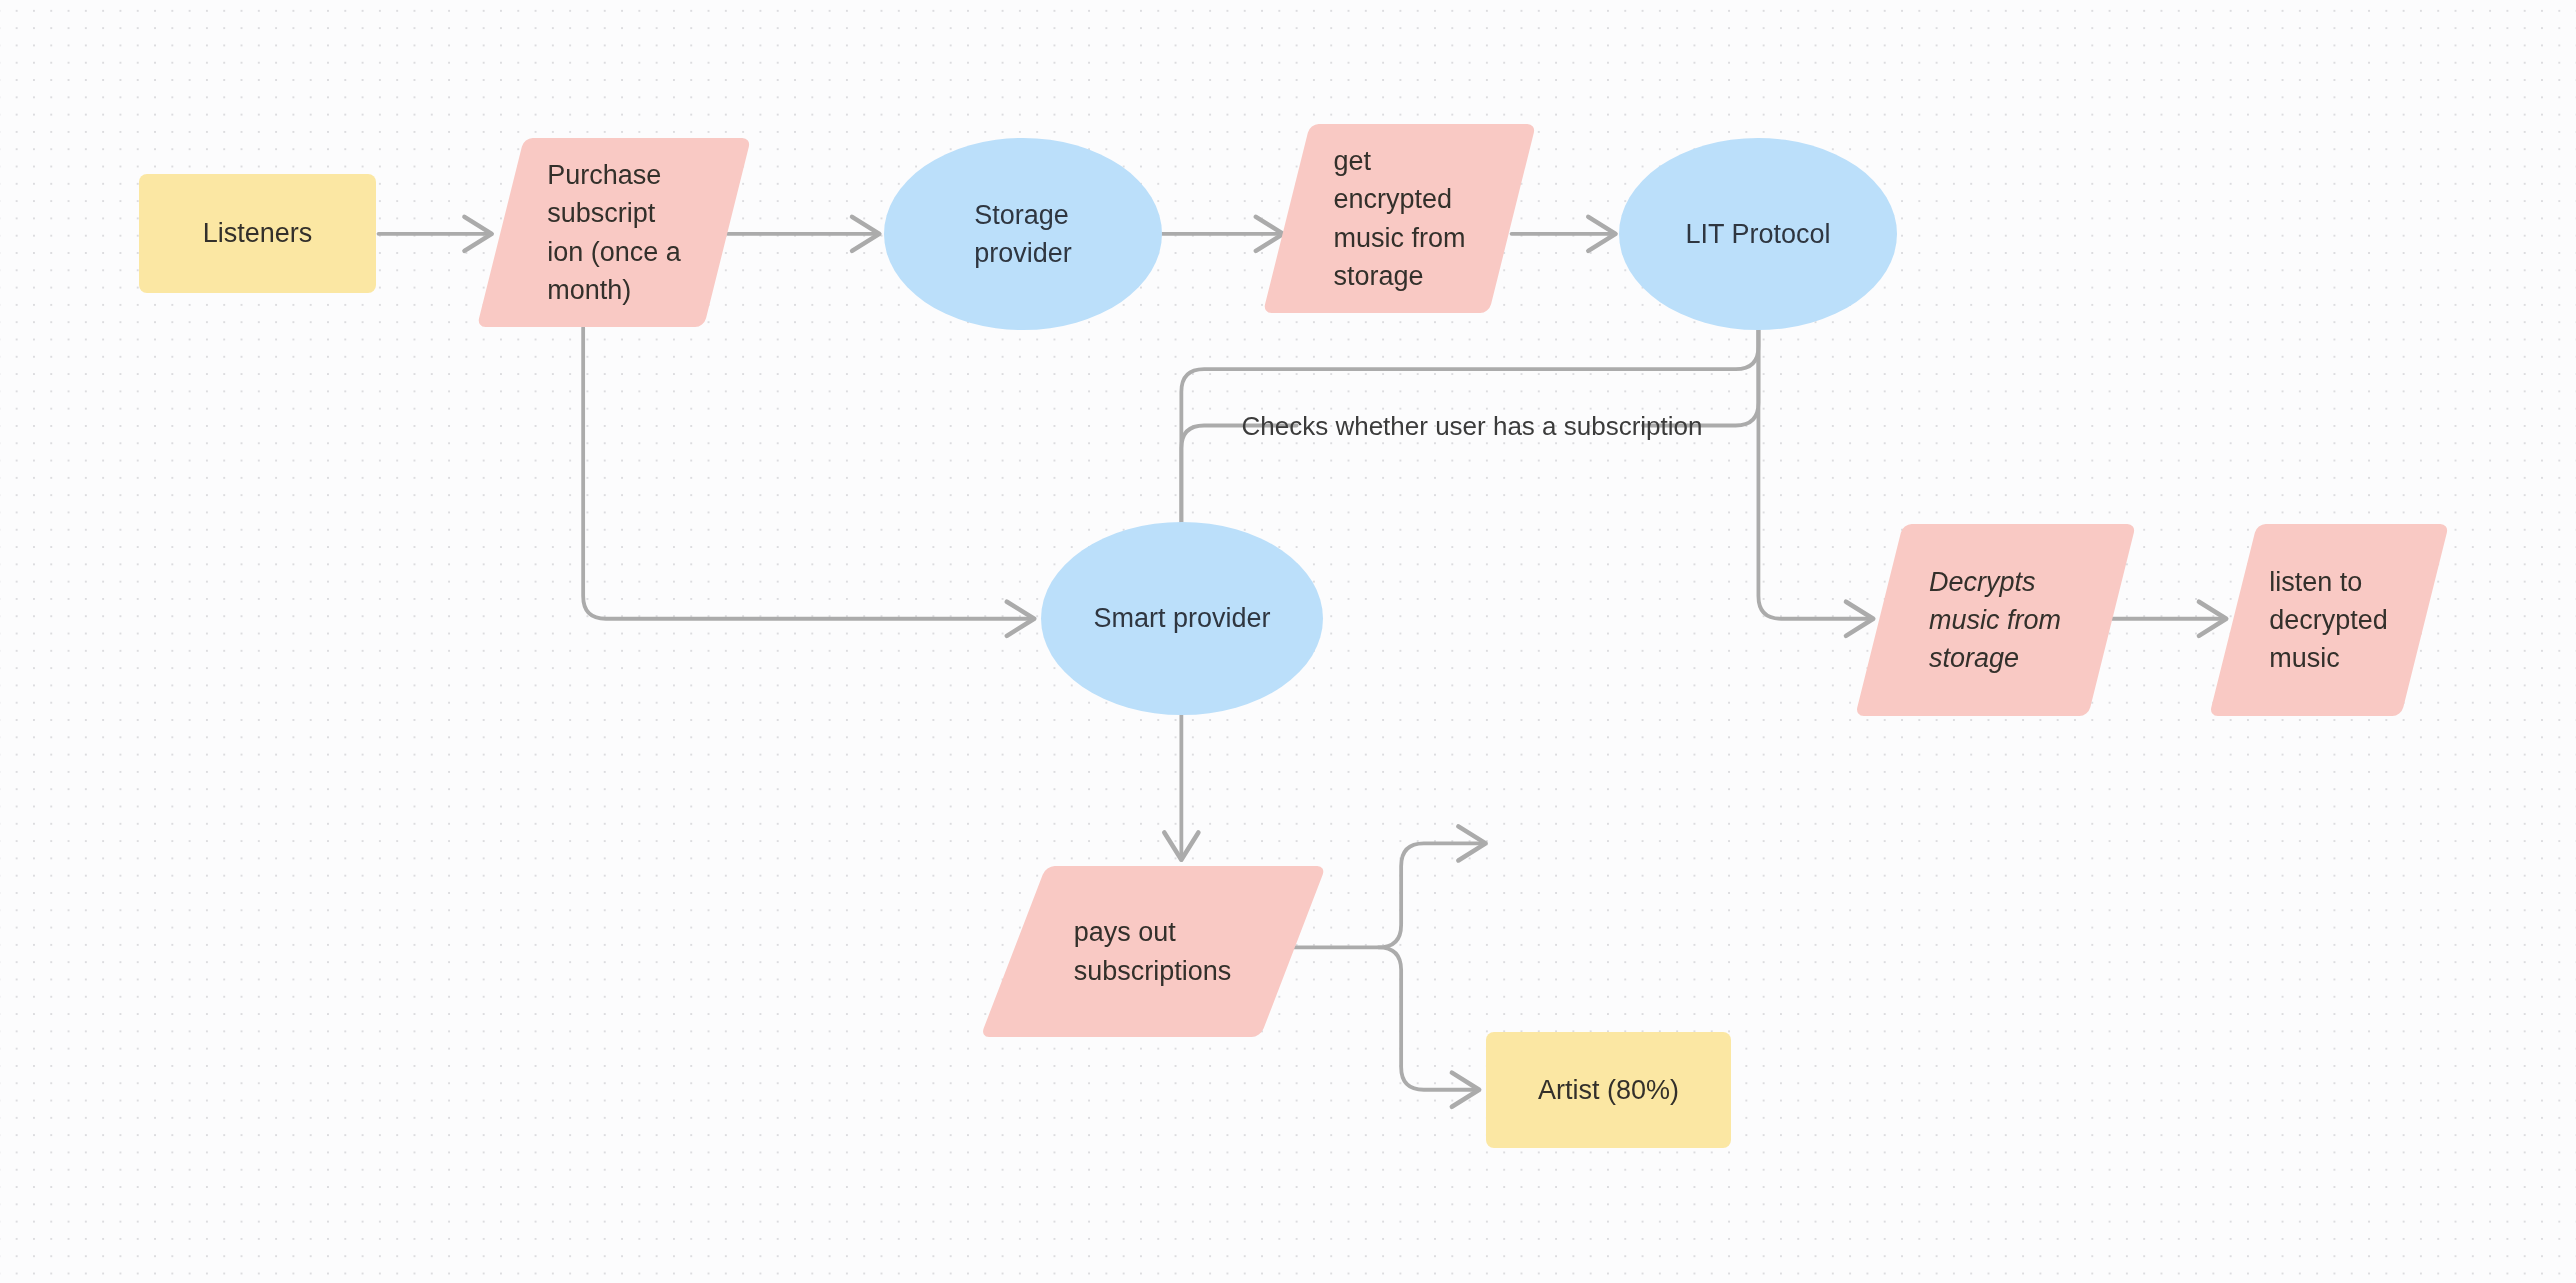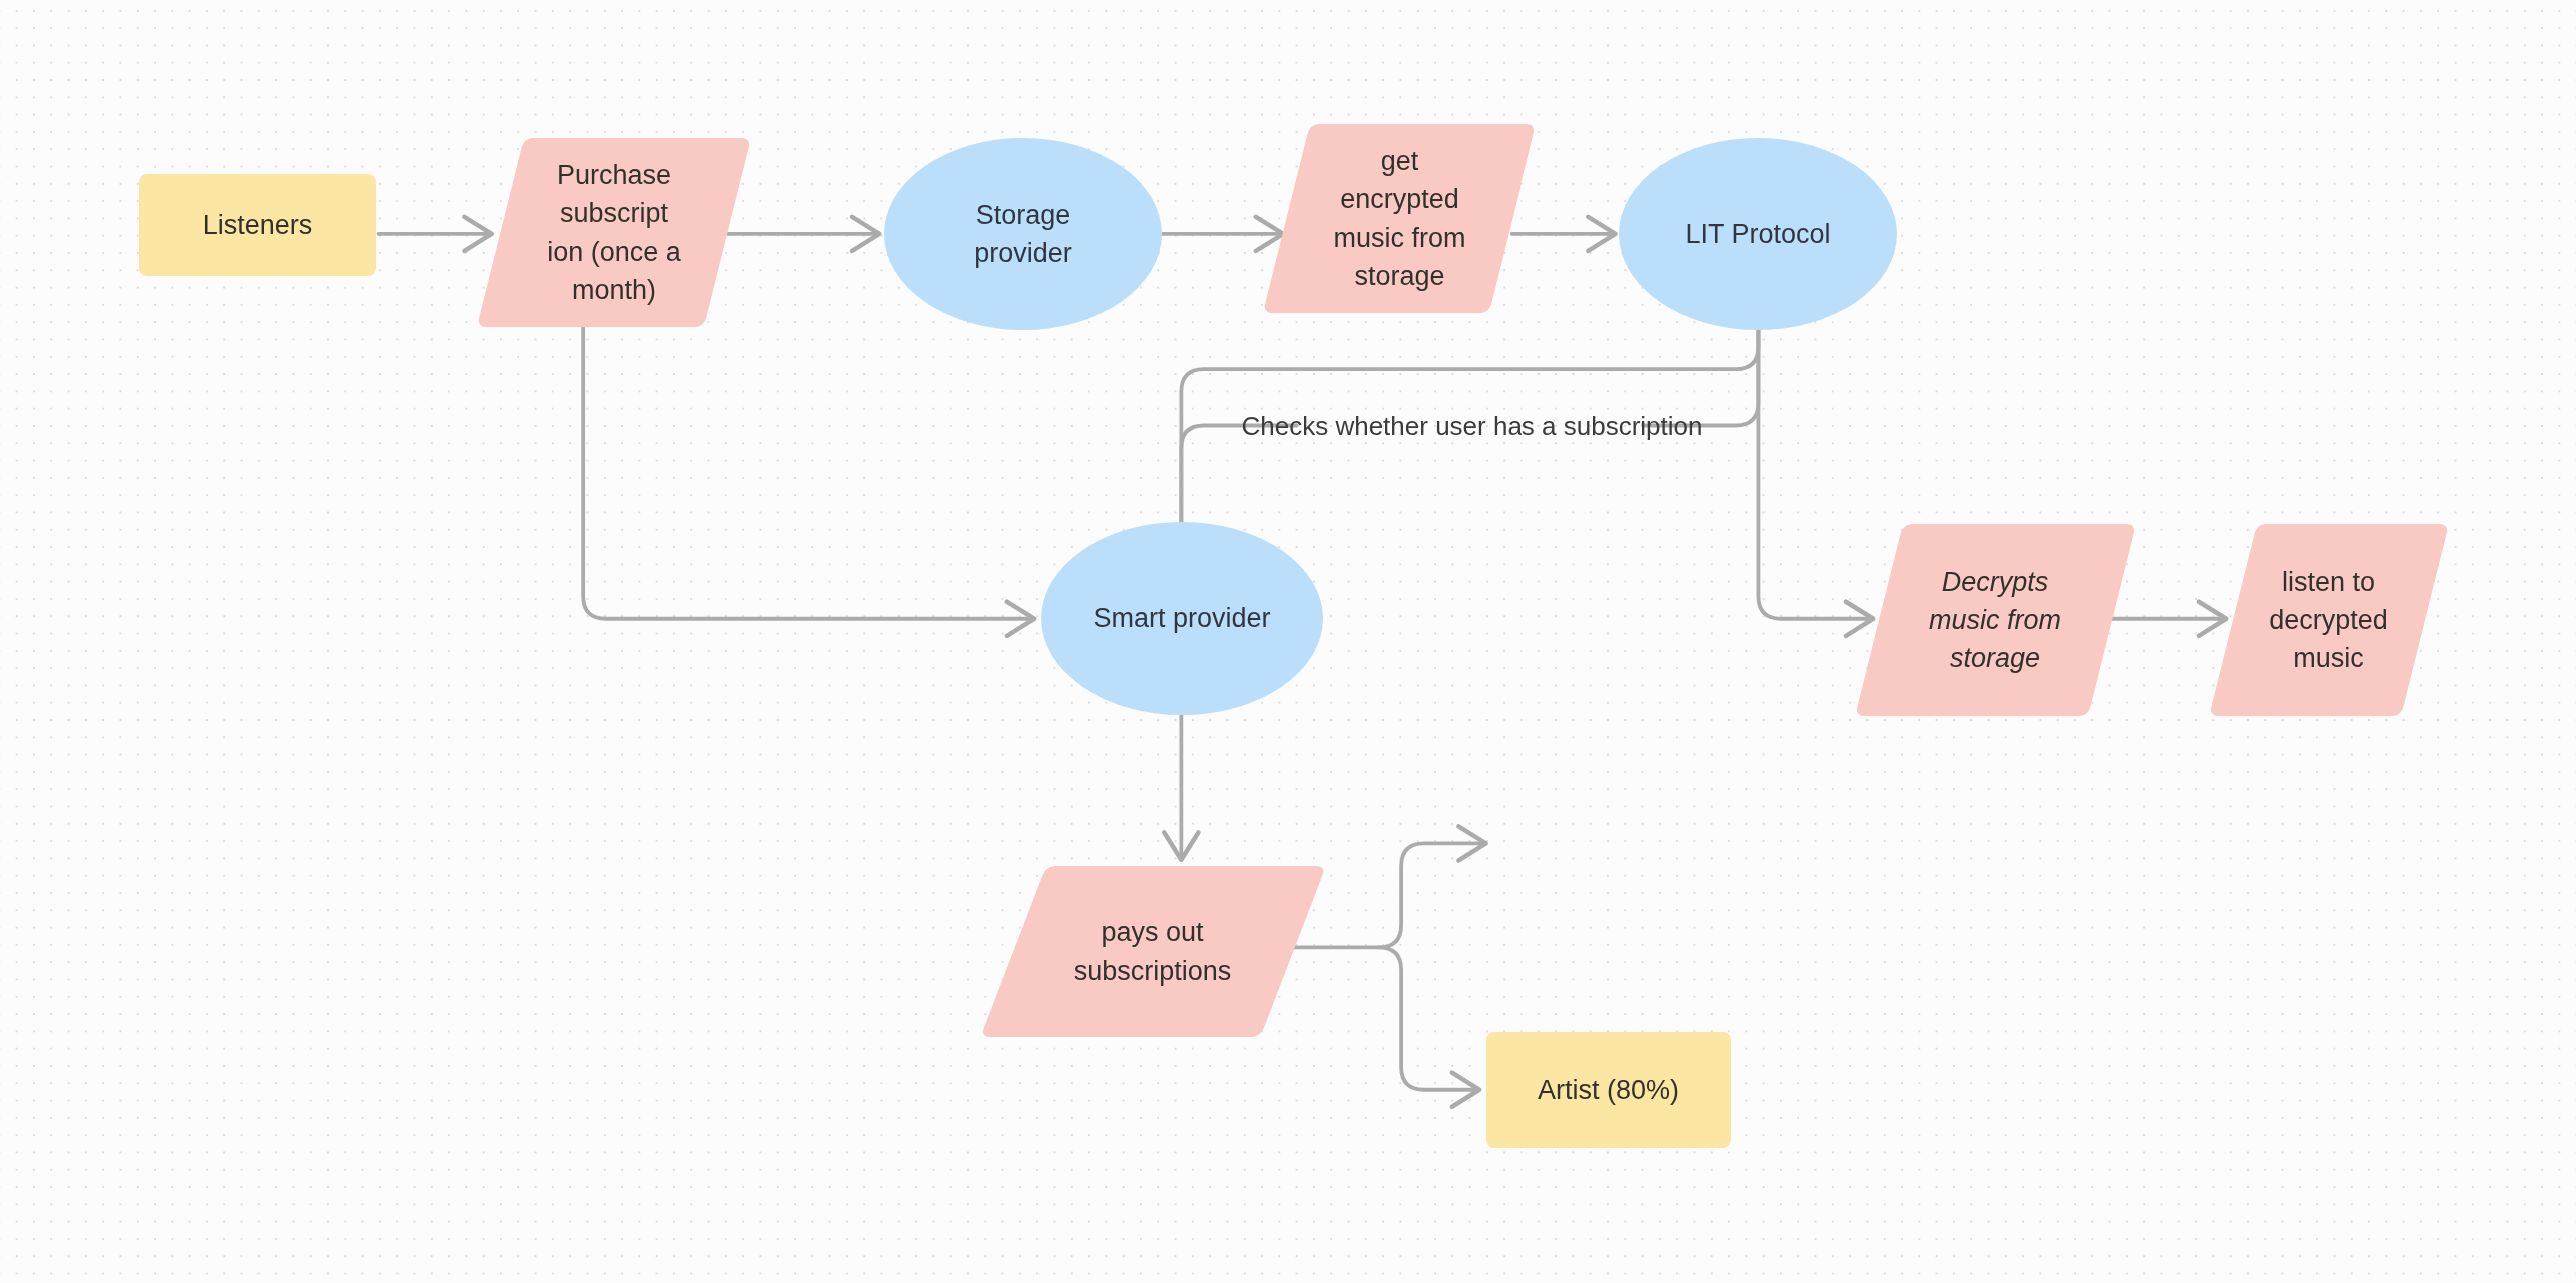--- a/index.html
+++ b/index.html
@@ -8,37 +8,37 @@
     position:relative;width:2576px;height:1283px;overflow:hidden;
     background-color:#fcfcfd;
     background-image:radial-gradient(circle,#dcdcdf 1.2px,transparent 1.4px);
     background-size:17.3px 17.3px;background-position:8px 2.2px;
     font-family:"Liberation Sans",sans-serif;
   }
   .edges{position:absolute;left:0;top:0;}
   .edge{stroke:#ababab;stroke-width:7;fill:none;stroke-linecap:round;}
   .node{
     position:absolute;display:flex;align-items:center;justify-content:center;
-    text-align:center;font-size:27px;font-weight:500;line-height:1.42;
+    font-size:27px;font-weight:500;line-height:1.42;
     color:#33302b;white-space:pre-line;
   }
   .node .shape{position:absolute;top:0;left:0;width:100%;height:100%;}
   .node .lbl{position:relative;z-index:2;}
   
   .rect .shape{border-radius:8px;}
   .ellipse .shape{border-radius:50%;}
   .para .shape{transform:skewX(-14deg);transform-origin:top left;border-radius:8.7px;}
   .para-steep .shape{transform:skewX(-21deg);transform-origin:top left;border-radius:8.7px;}
   
   .c-yellow .shape{background:#FBE7A3;}
   .c-pink .shape{background:#F9C9C4;}
   .c-blue .shape{background:#BBDFFA;}
   .c-blue{color:#2f3640;}
   
-  .n-listeners{left:139px;top:174px;width:237px;height:102px;border-radius:30px;}
+  .n-listeners{left:139px;top:174px;width:237px;height:119px;border-radius:30px;}
   .n-purchase{left:477px;top:138px;width:274px;height:189px;}
   .n-purchase .shape{left:47px;width:227px;}
   .n-storage{left:884px;top:138px;width:278px;height:192px;}
   .n-get{left:1263px;top:124px;width:273px;height:189px;}
   .n-get .shape{left:47px;width:226px;}
   .n-lit{left:1619px;top:138px;width:278px;height:192px;}
   .n-smart{left:1041px;top:522px;width:282px;height:193px;}
   .n-decrypts{left:1855px;top:524px;width:280px;height:192px;font-style:italic;}
   .n-decrypts .shape{left:48px;width:233px;}
   .n-listen{left:2209px;top:524px;width:239px;height:192px;}

